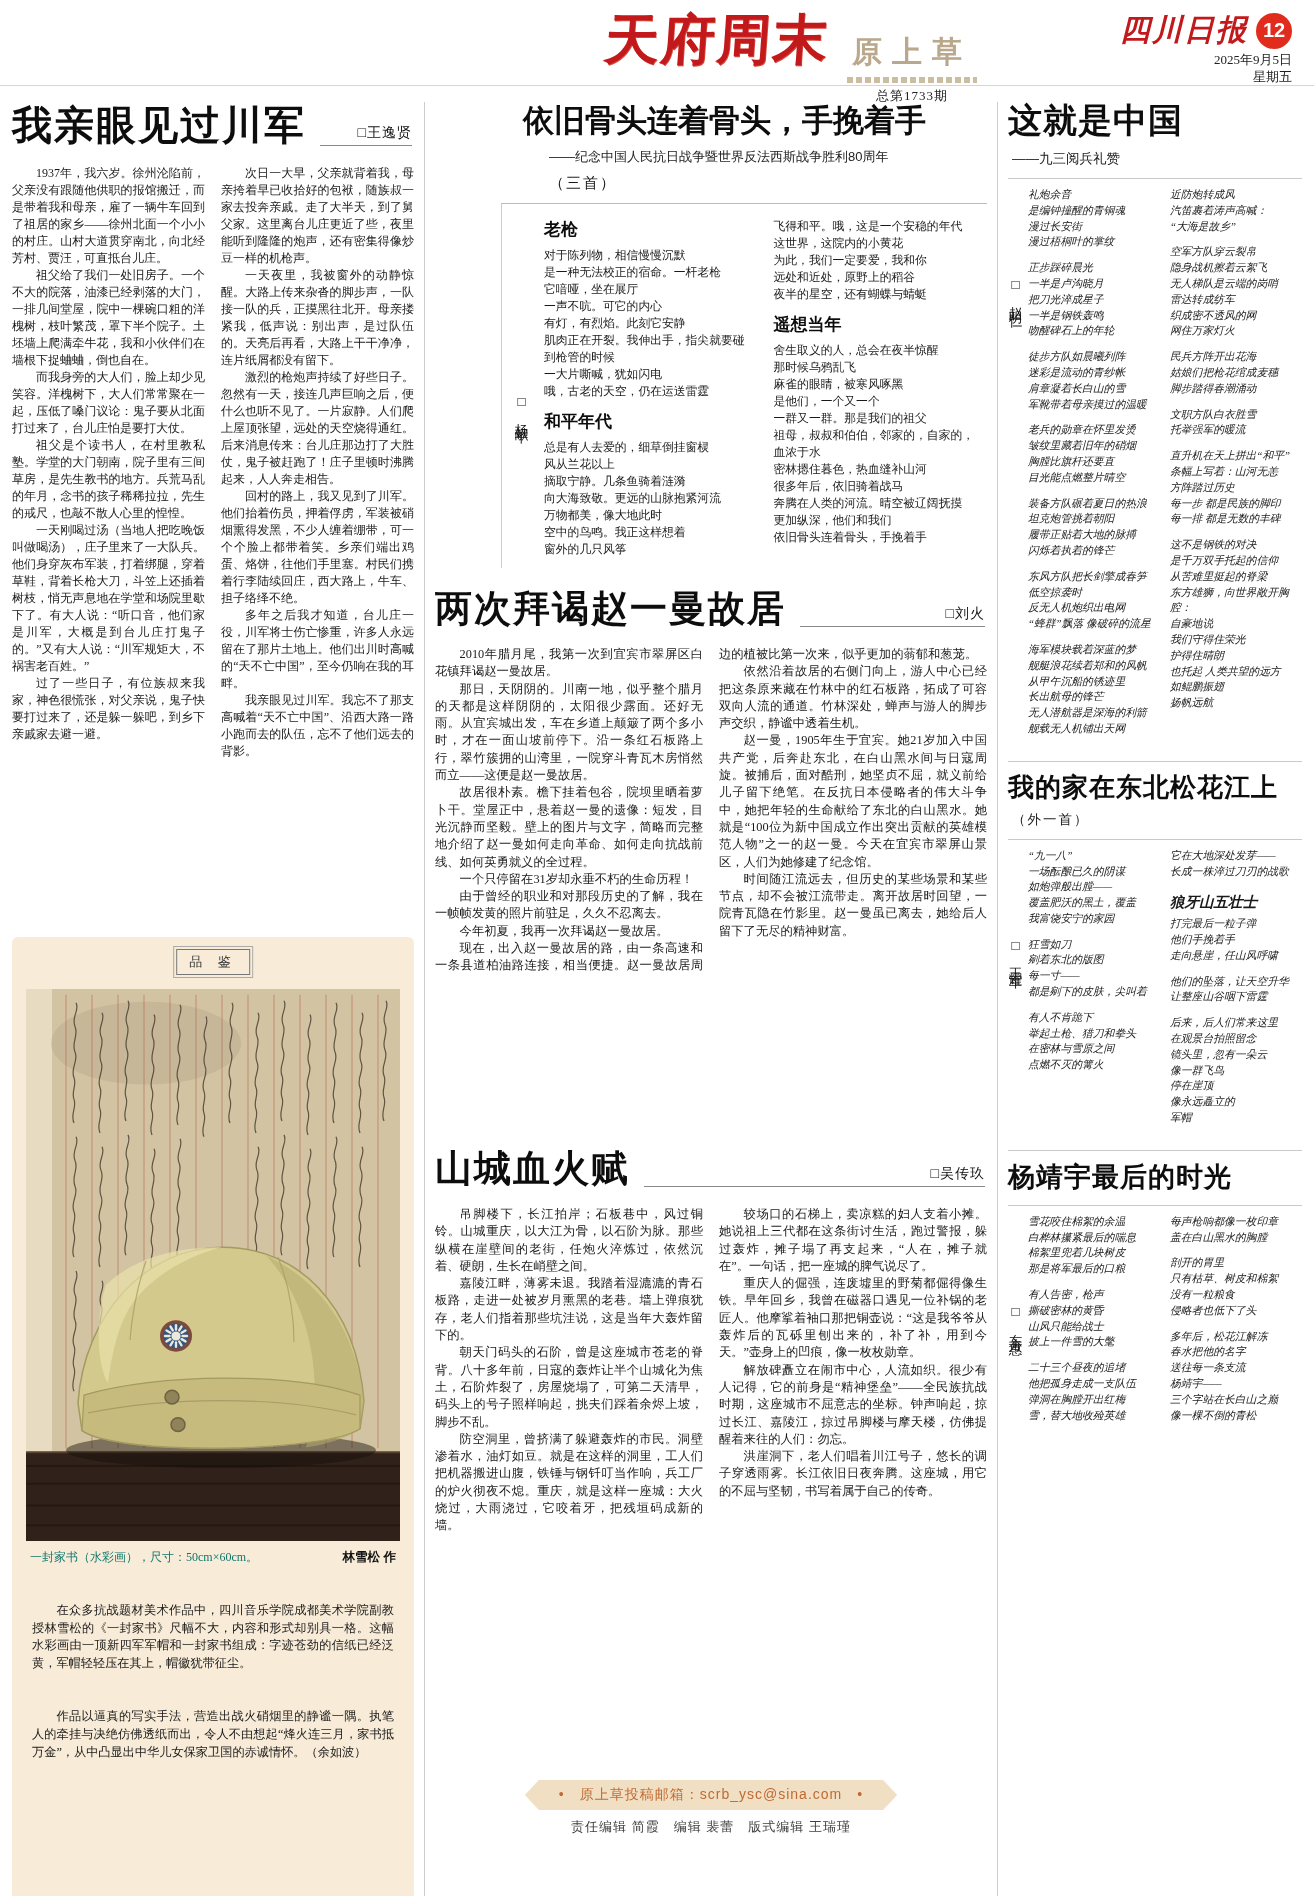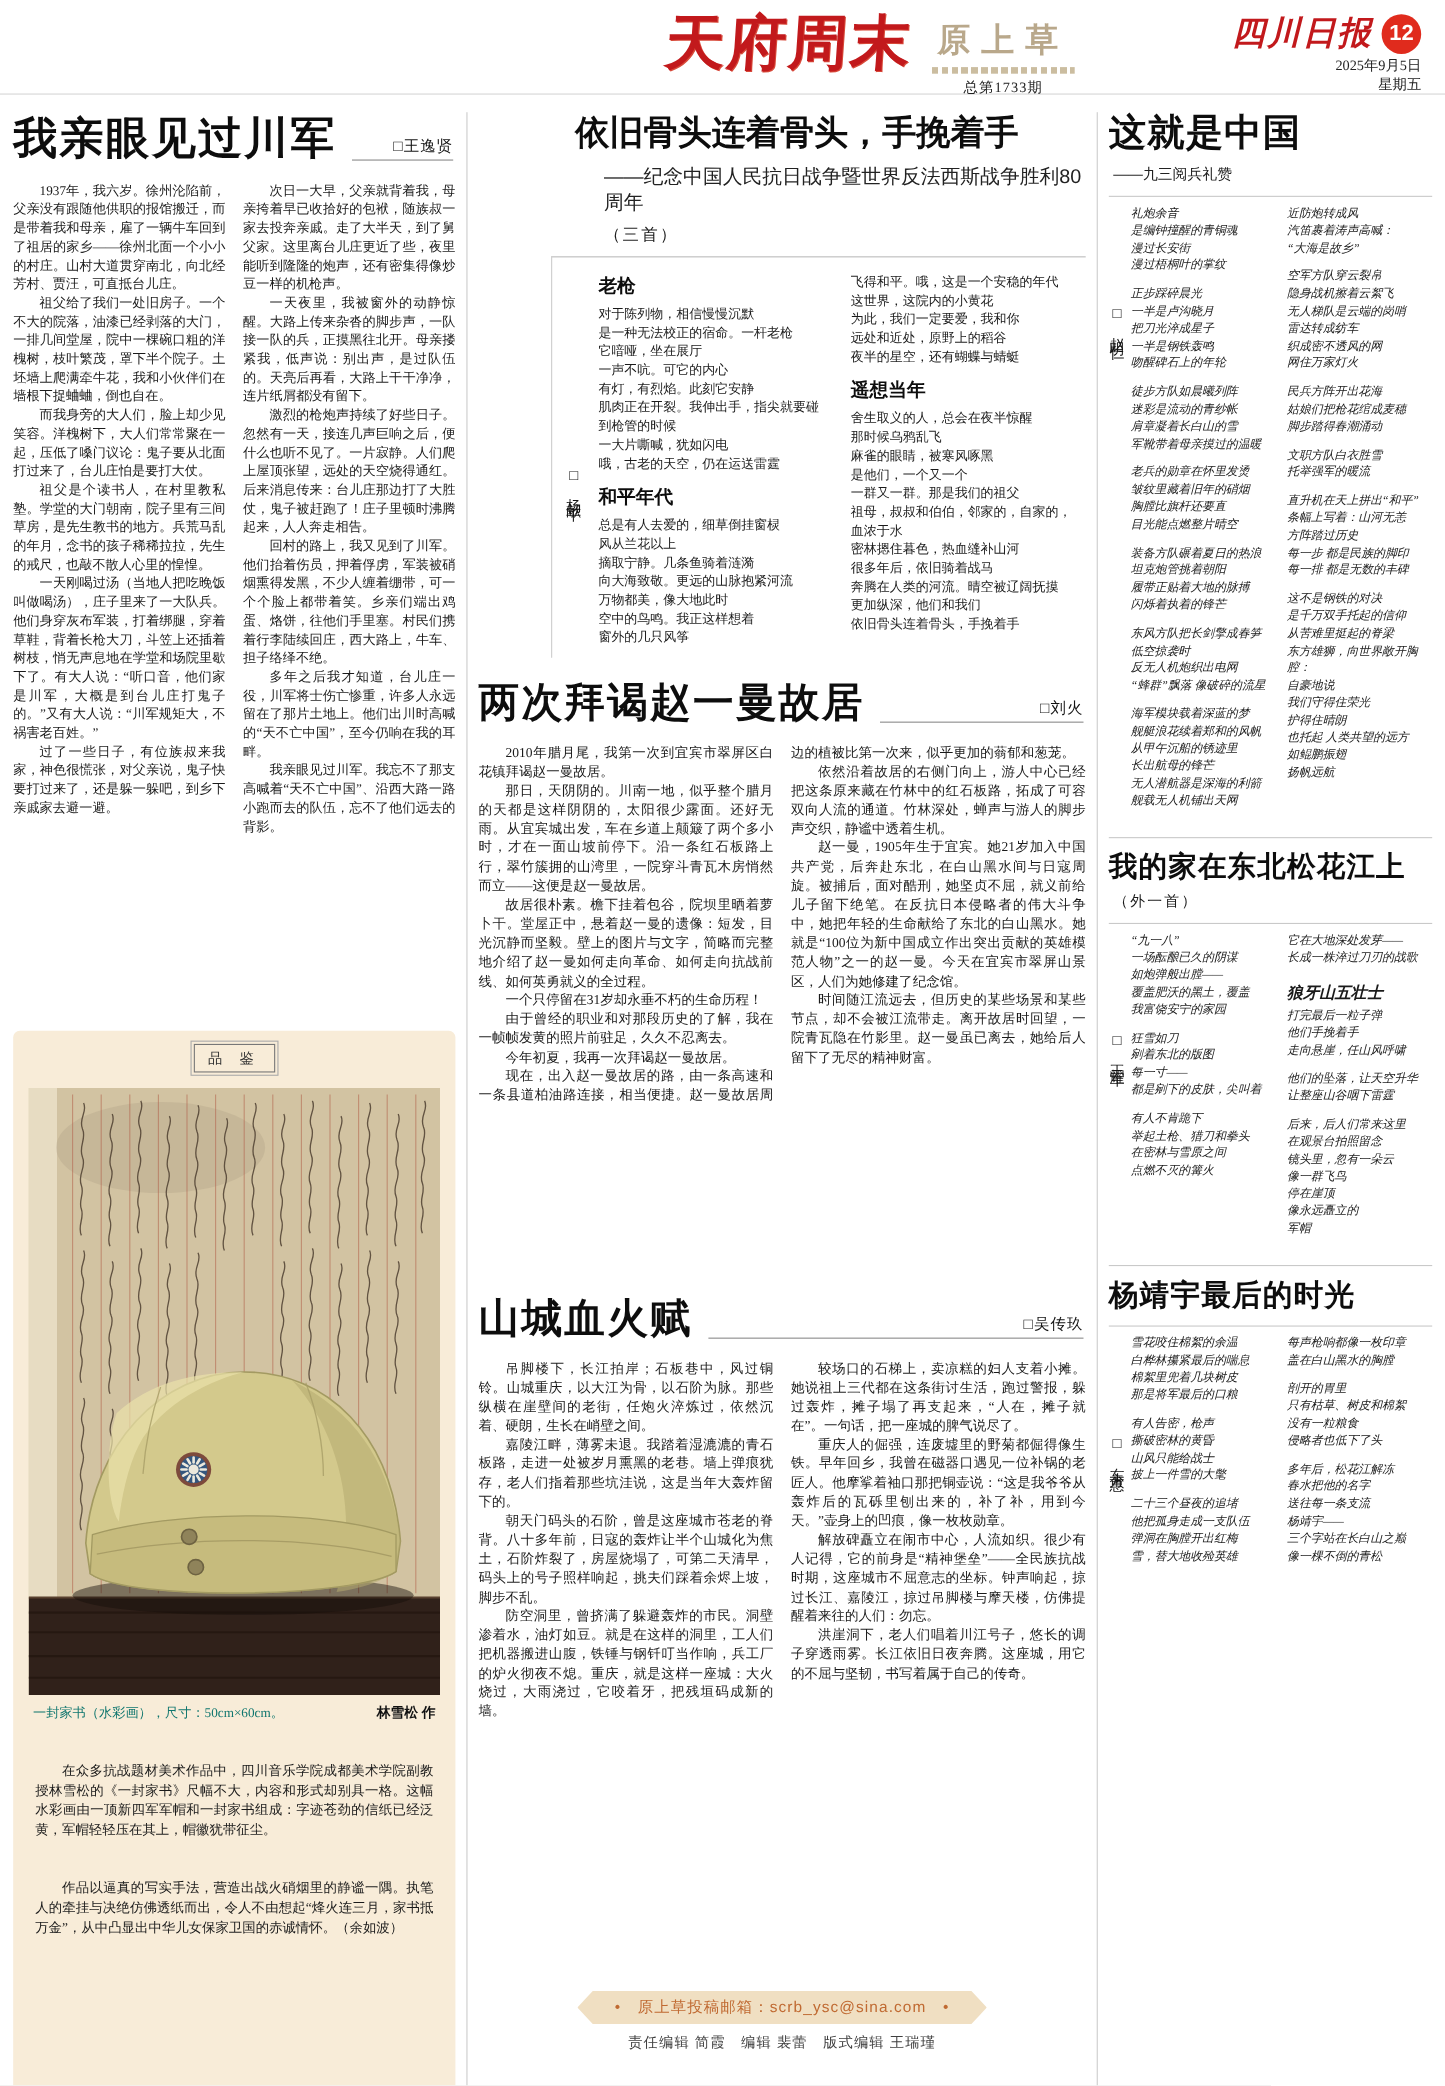--- a/index.html
+++ b/index.html
@@ -8,21 +8,21 @@
   
   .header{height:86px;display:flex;align-items:flex-start;justify-content:space-between;
           padding:10px 22px 0;box-sizing:border-box;border-bottom:1px solid #d6d6d6;}
   .head-spacer{width:330px;}
   .masthead{display:flex;align-items:flex-start;gap:18px;margin-left:110px;}
   .mast-title{font-family:"Liberation Sans",sans-serif;font-weight:bold;font-size:54px;
               line-height:58px;color:#c2191c;letter-spacing:2px;transform:skewX(-4deg);
               text-shadow:1px 1px 0 #d84a3a;}
   .mast-right{display:flex;flex-direction:column;align-items:center;margin-top:6px;}
   .mast-section{font-family:"Liberation Sans",sans-serif;font-weight:bold;font-size:30px;
-                color:#b9a88b;letter-spacing:10px;}
+                color:#b9a88b;letter-spacing:10px;margin-top:16px;}
   .mast-orn{width:130px;height:6px;margin-top:4px;background:repeating-linear-gradient(90deg,#cbbda0 0 6px,#fff 6px 9px);}
   .mast-issue{font-size:13px;color:#222;margin-top:4px;letter-spacing:1px;}
   .paper-block{display:flex;flex-direction:column;align-items:flex-end;}
   .paper-row{display:flex;align-items:center;gap:8px;}
   .paper-name{font-family:"Liberation Serif",serif;font-weight:bold;font-style:italic;
               font-size:30px;color:#c2191c;letter-spacing:2px;}
   .page-badge{width:36px;height:36px;border-radius:50%;background:#e02b1d;color:#fff;
               font-family:"Liberation Sans",sans-serif;font-size:20px;font-weight:bold;
               display:flex;align-items:center;justify-content:center;}
   .paper-date,.paper-weekday{font-size:13px;color:#222;line-height:17px;text-align:right;}
@@ -38,21 +38,21 @@
   .hl-rule{flex:1;border-bottom:1px solid #8a8a8a;margin:0 2px 7px 14px;text-align:right;padding-bottom:3px;}
   .byline{font-family:"Liberation Sans",sans-serif;font-size:14px;color:#111;letter-spacing:1px;}
   
   .body2col{column-count:2;column-gap:16px;text-align:justify;overflow:hidden;}
   .para{margin:0;text-indent:2em;}
   .a1 .para{font-size:12px;line-height:17px;}
   .mid-body .para{font-size:12.3px;line-height:17.3px;}
   
   .poem-sec-head{margin:2px 0 0 88px;}
   .poem-sec-title{font-family:"Liberation Sans",sans-serif;font-weight:bold;font-size:31px;margin:0;color:#0d0d0d;}
-  .poem-sec-sub{font-family:"Liberation Sans",sans-serif;font-size:18px;color:#222;margin:6px 0 0 26px;}
+  .poem-sec-sub{font-family:"Liberation Sans",sans-serif;font-size:13px;color:#222;margin:6px 0 0 26px;}
   .poem-sec-note{font-size:15px;margin:8px 0 0 26px;letter-spacing:2px;}
   .poembox{position:relative;border-top:1px solid #bbb;border-left:1px solid #ccc;
            margin:10px 0 0 66px;padding:14px 4px 10px 42px;display:flex;gap:20px;}
   .vbyline{writing-mode:vertical-rl;font-family:"Liberation Sans",sans-serif;font-size:13.5px;
            letter-spacing:4px;color:#111;}
   .poembox .vbyline{position:absolute;left:10px;top:190px;}
   .pcol{flex:1;}
   .ptitle{font-family:"Liberation Sans",sans-serif;font-weight:bold;font-size:17px;margin:10px 0 6px;color:#0d0d0d;}
   .pline{font-size:11.8px;line-height:17px;margin:0;}
   .pline.gap{height:10px;line-height:10px;}

